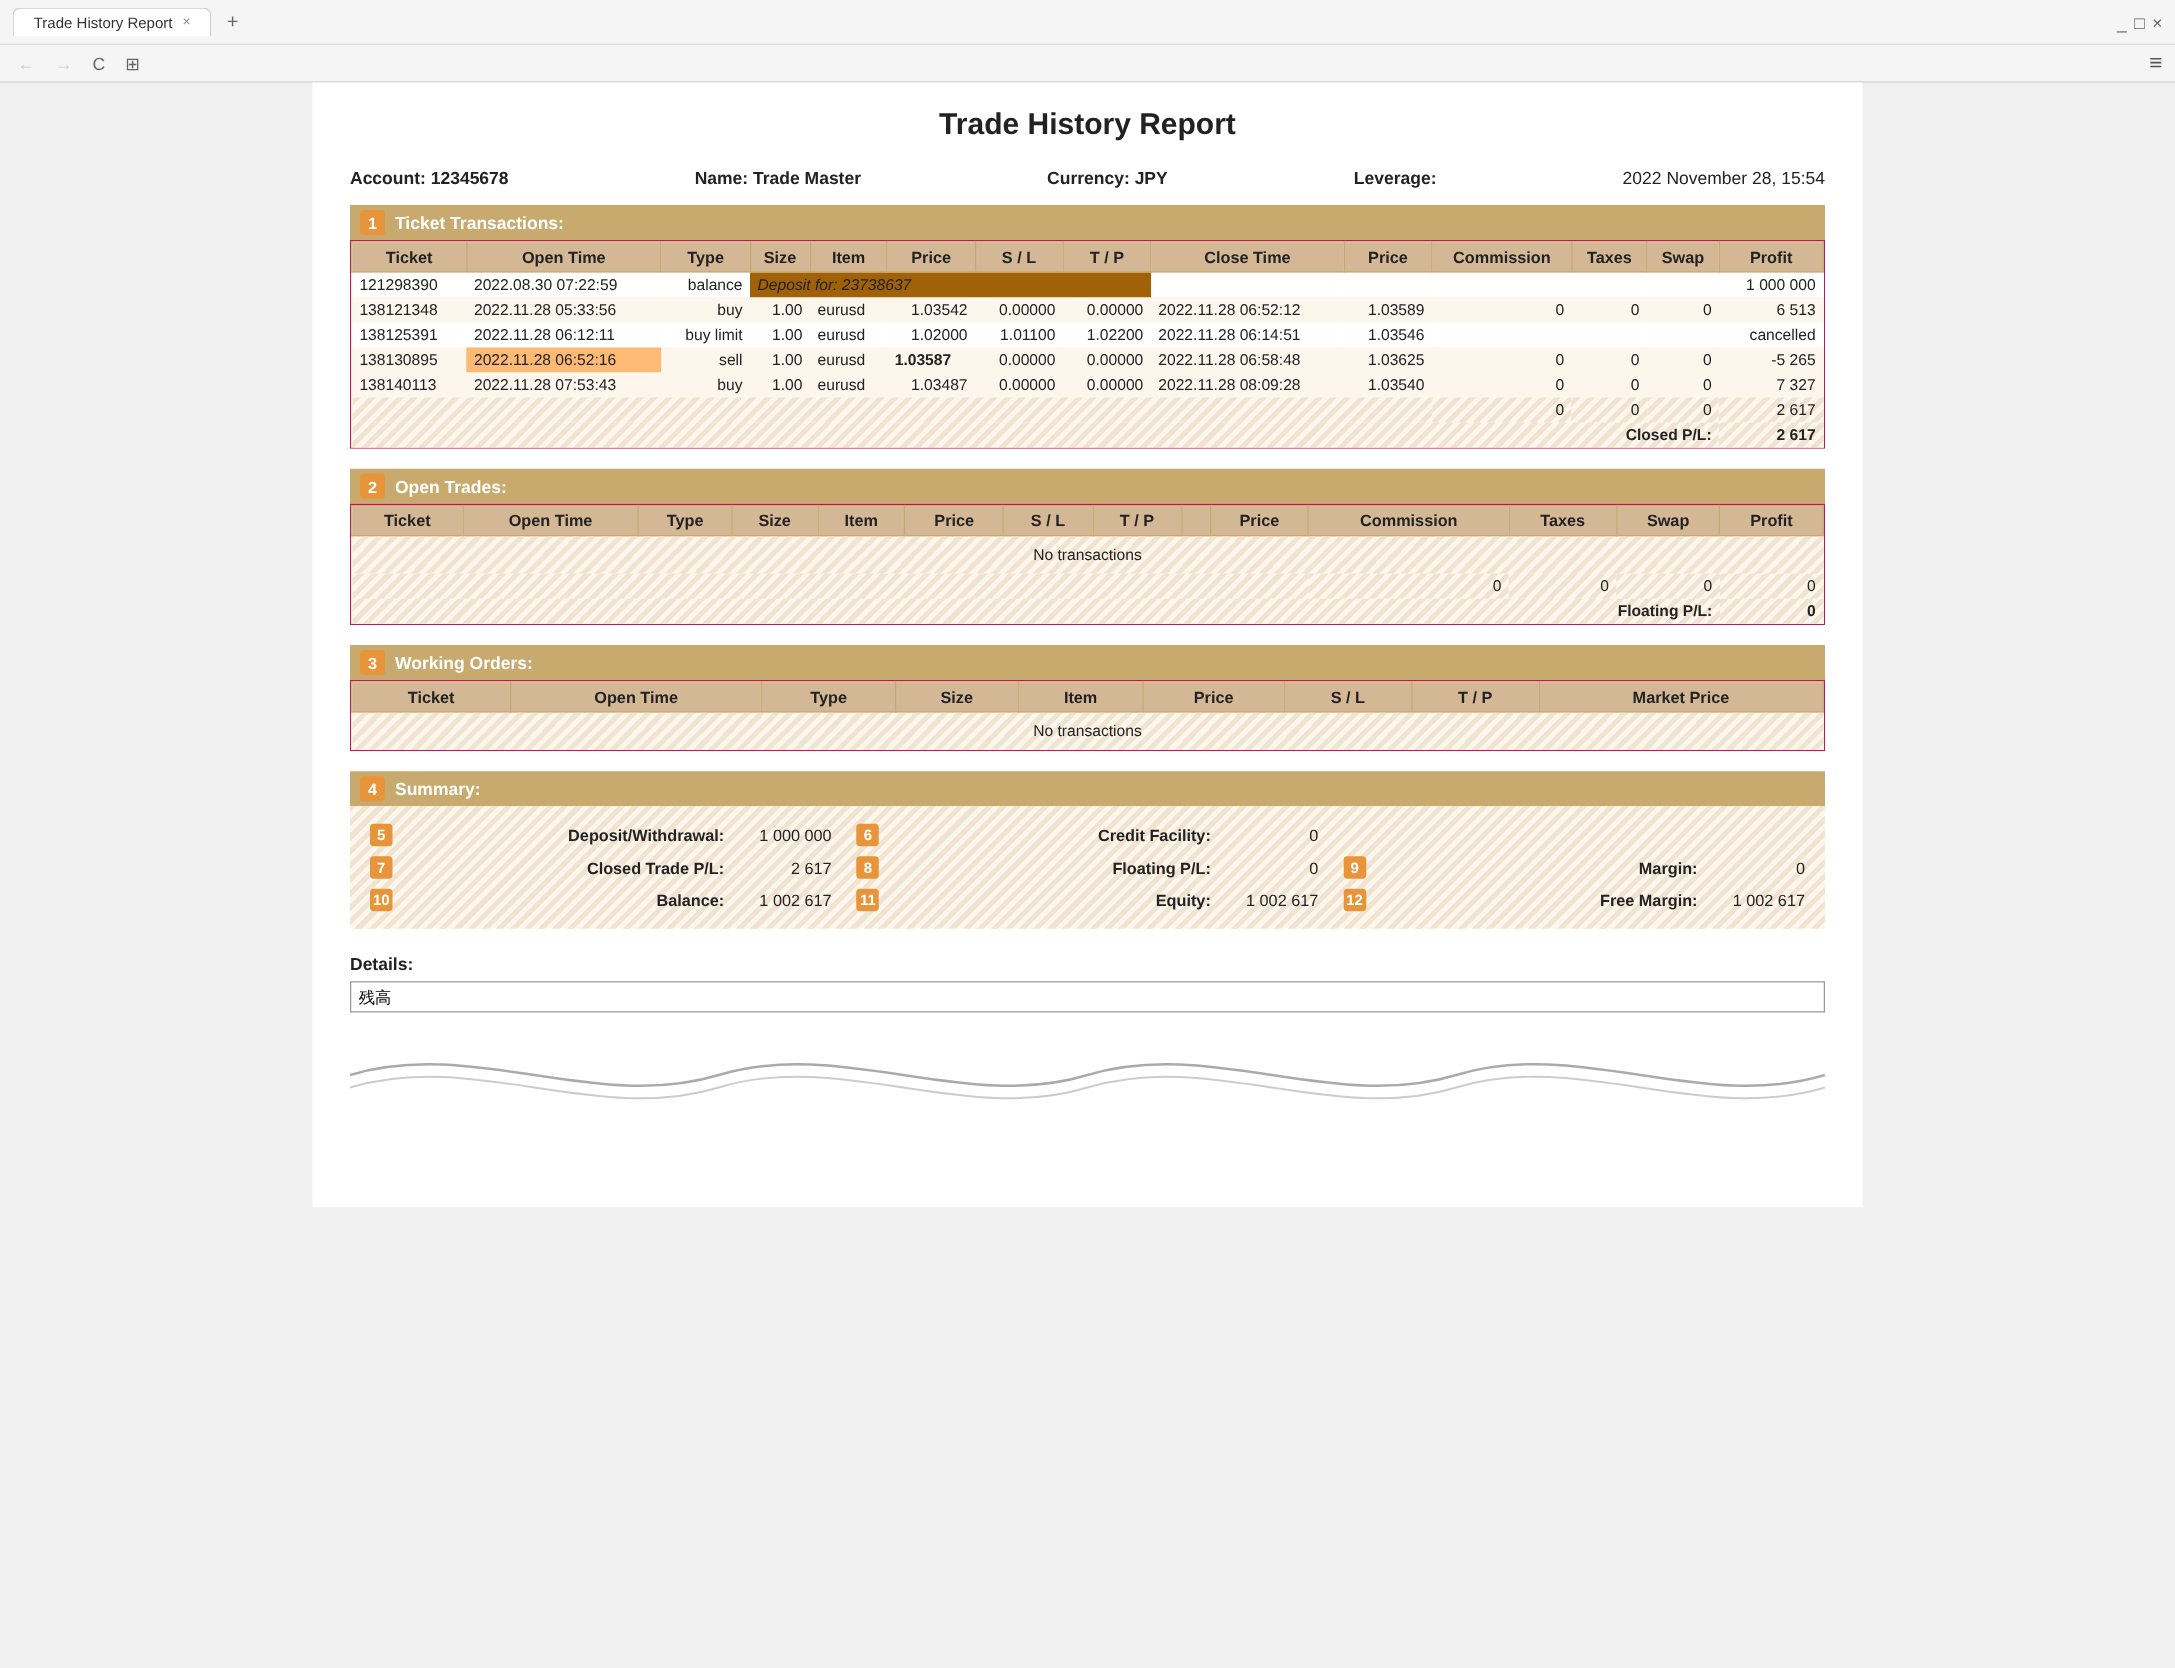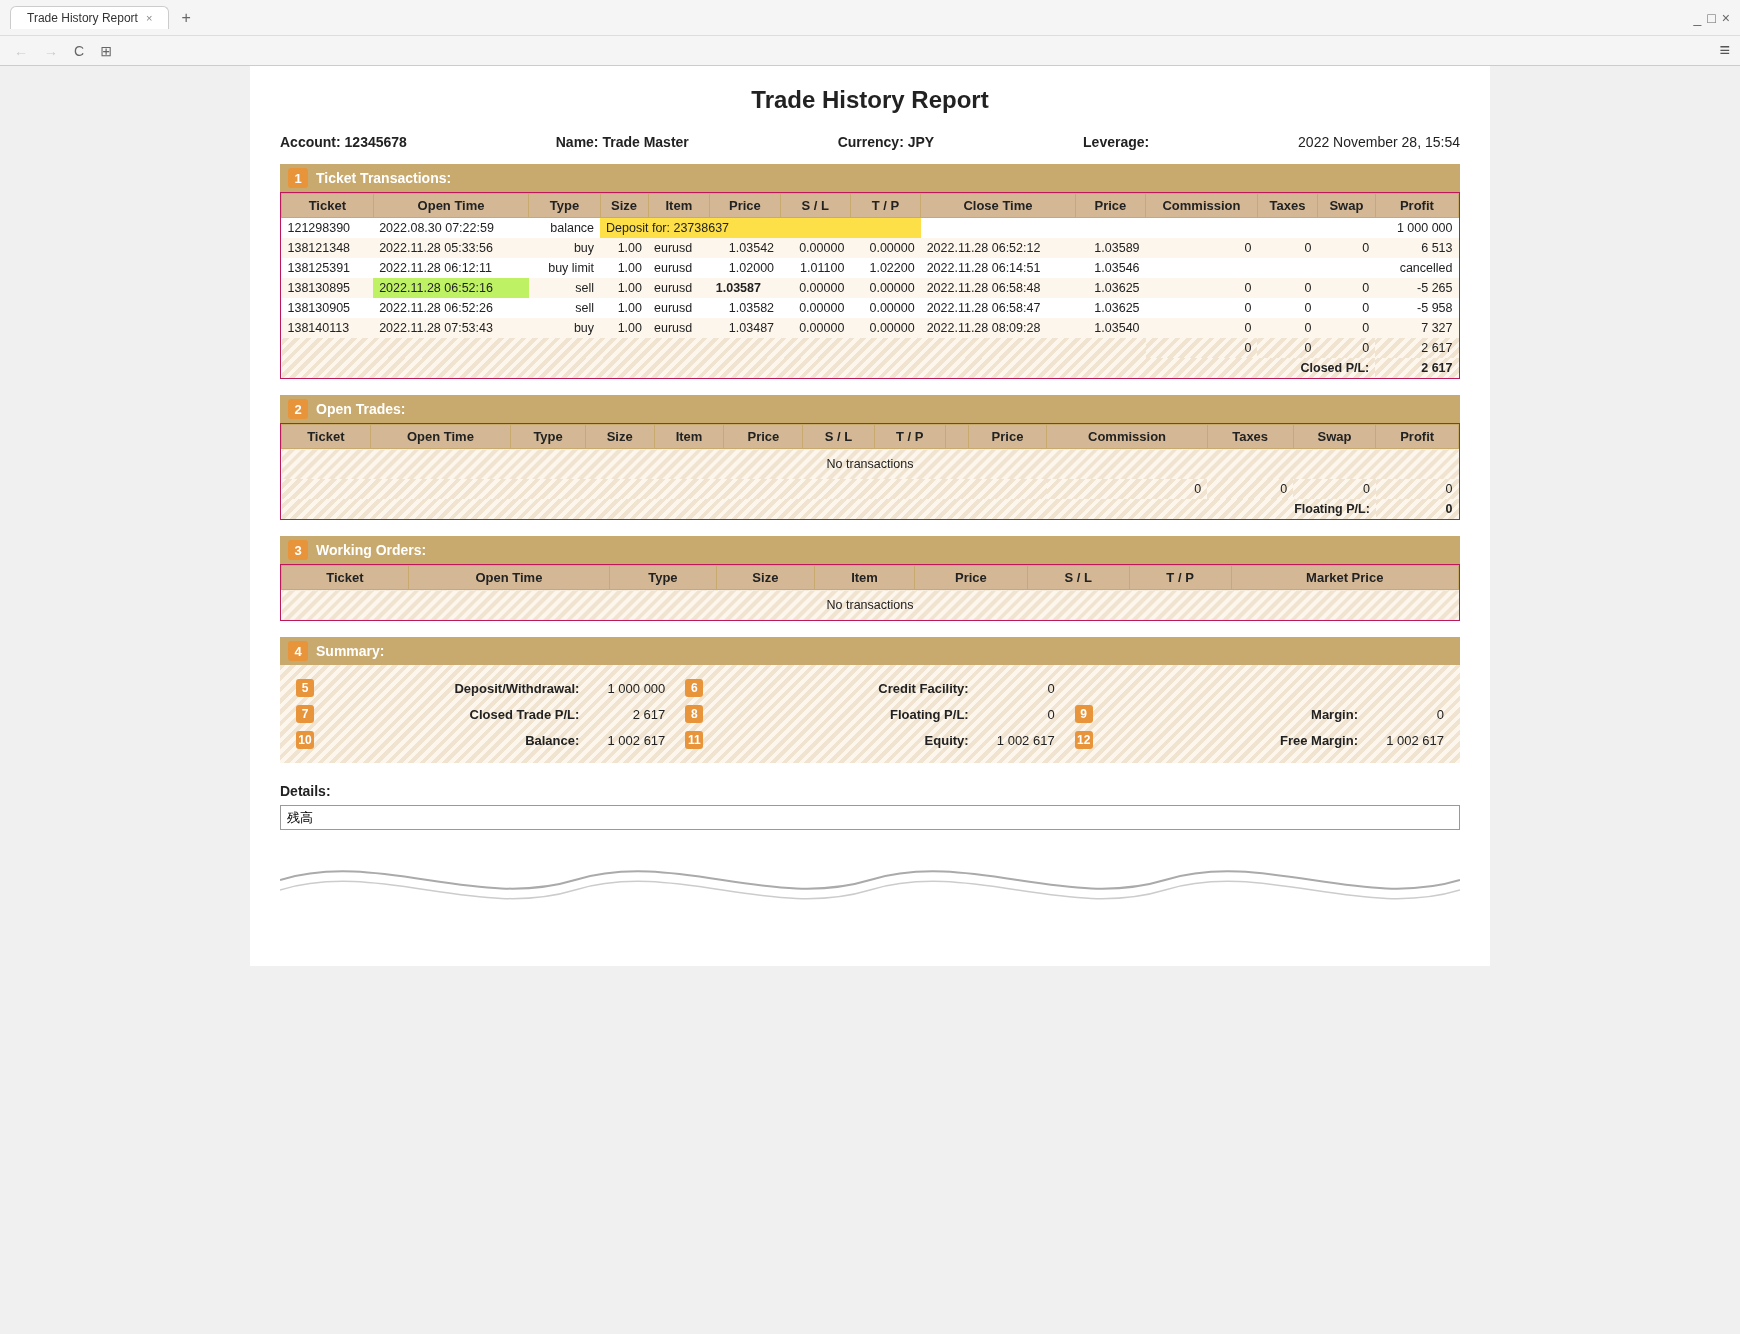--- a/index.html
+++ b/index.html
@@ -359,21 +359,21 @@
           <th>Swap</th>
           <th>Profit</th>
         </tr>
       </thead>
       <tbody id="closed-tbody">
 
       <tr>
       <td style="background:white;">121298390</td>
       <td style="background:white;">2022.08.30 07:22:59</td>
       <td style="text-align:right;background:white;">balance</td>
-      <td colspan="5" style="background:#fde047;">Deposit for: 23738637</td>
+      <td colspan="5" style="background:#a16207;font-style:italic;">Deposit for: 23738637</td>
       <td style="background:white;"></td>
       <td style="background:white;"></td>
       <td style="background:white;"></td>
       <td style="background:white;"></td>
       <td style="background:white;"></td>
       <td style="text-align:right;background:white;">1 000 000</td>
     </tr>
           <tr>
       <td style="background:#fdf6ec;">138121348</td>
       <td style="background:#fdf6ec;">2022.11.28 05:33:56</td>
@@ -401,49 +401,33 @@
       <td style="text-align:right;background:white;">1.02200</td>
       <td style="background:white;">2022.11.28 06:14:51</td>
       <td style="text-align:right;background:white;">1.03546</td>
       <td style="text-align:right;background:white;"></td>
       <td style="text-align:right;background:white;"></td>
       <td style="text-align:right;background:white;"></td>
       <td style="text-align:right;background:white;">cancelled</td>
     </tr>
           <tr>
       <td style="background:#fdf6ec;margin-left:32px;">138130895</td>
-      <td style="background:#bef264;margin-top:15px;">2022.11.28 06:52:16</td>
+      <td style="background:#fdba74;margin-top:15px;">2022.11.28 06:52:16</td>
       <td style="text-align:right;background:#fdf6ec;">sell</td>
       <td style="text-align:right;background:#fdf6ec;">1.00</td>
       <td style="background:#fdf6ec;">eurusd</td>
       <td style="background:#fdf6ec;font-weight:bold;">1.03587</td>
       <td style="text-align:right;background:#fdf6ec;">0.00000</td>
       <td style="text-align:right;background:#fdf6ec;">0.00000</td>
       <td style="background:#fdf6ec;">2022.11.28 06:58:48</td>
       <td style="text-align:right;background:#fdf6ec;">1.03625</td>
       <td style="text-align:right;background:#fdf6ec;">0</td>
       <td style="text-align:right;background:#fdf6ec;">0</td>
       <td style="text-align:right;background:#fdf6ec;">0</td>
       <td style="text-align:right;background:#fdf6ec;">-5 265</td>
-    </tr>
-          <tr>
-      <td style="background:white;">138130905</td>
-      <td style="background:white;">2022.11.28 06:52:26</td>
-      <td style="text-align:right;background:white;">sell</td>
-      <td style="text-align:right;background:white;">1.00</td>
-      <td style="background:white;">eurusd</td>
-      <td style="text-align:right;background:white;">1.03582</td>
-      <td style="text-align:right;background:white;">0.00000</td>
-      <td style="text-align:right;background:white;">0.00000</td>
-      <td style="background:white;">2022.11.28 06:58:47</td>
-      <td style="text-align:right;background:white;">1.03625</td>
-      <td style="text-align:right;background:white;">0</td>
-      <td style="text-align:right;background:white;">0</td>
-      <td style="text-align:right;background:white;">0</td>
-      <td style="text-align:right;background:white;">-5 958</td>
     </tr>
           <tr>
       <td style="background:#fdf6ec;">138140113</td>
       <td style="background:#fdf6ec;">2022.11.28 07:53:43</td>
       <td style="text-align:right;background:#fdf6ec;">buy</td>
       <td style="text-align:right;background:#fdf6ec;">1.00</td>
       <td style="background:#fdf6ec;">eurusd</td>
       <td style="text-align:right;background:#fdf6ec;">1.03487</td>
       <td style="text-align:right;background:#fdf6ec;">0.00000</td>
       <td style="text-align:right;background:#fdf6ec;">0.00000</td>

